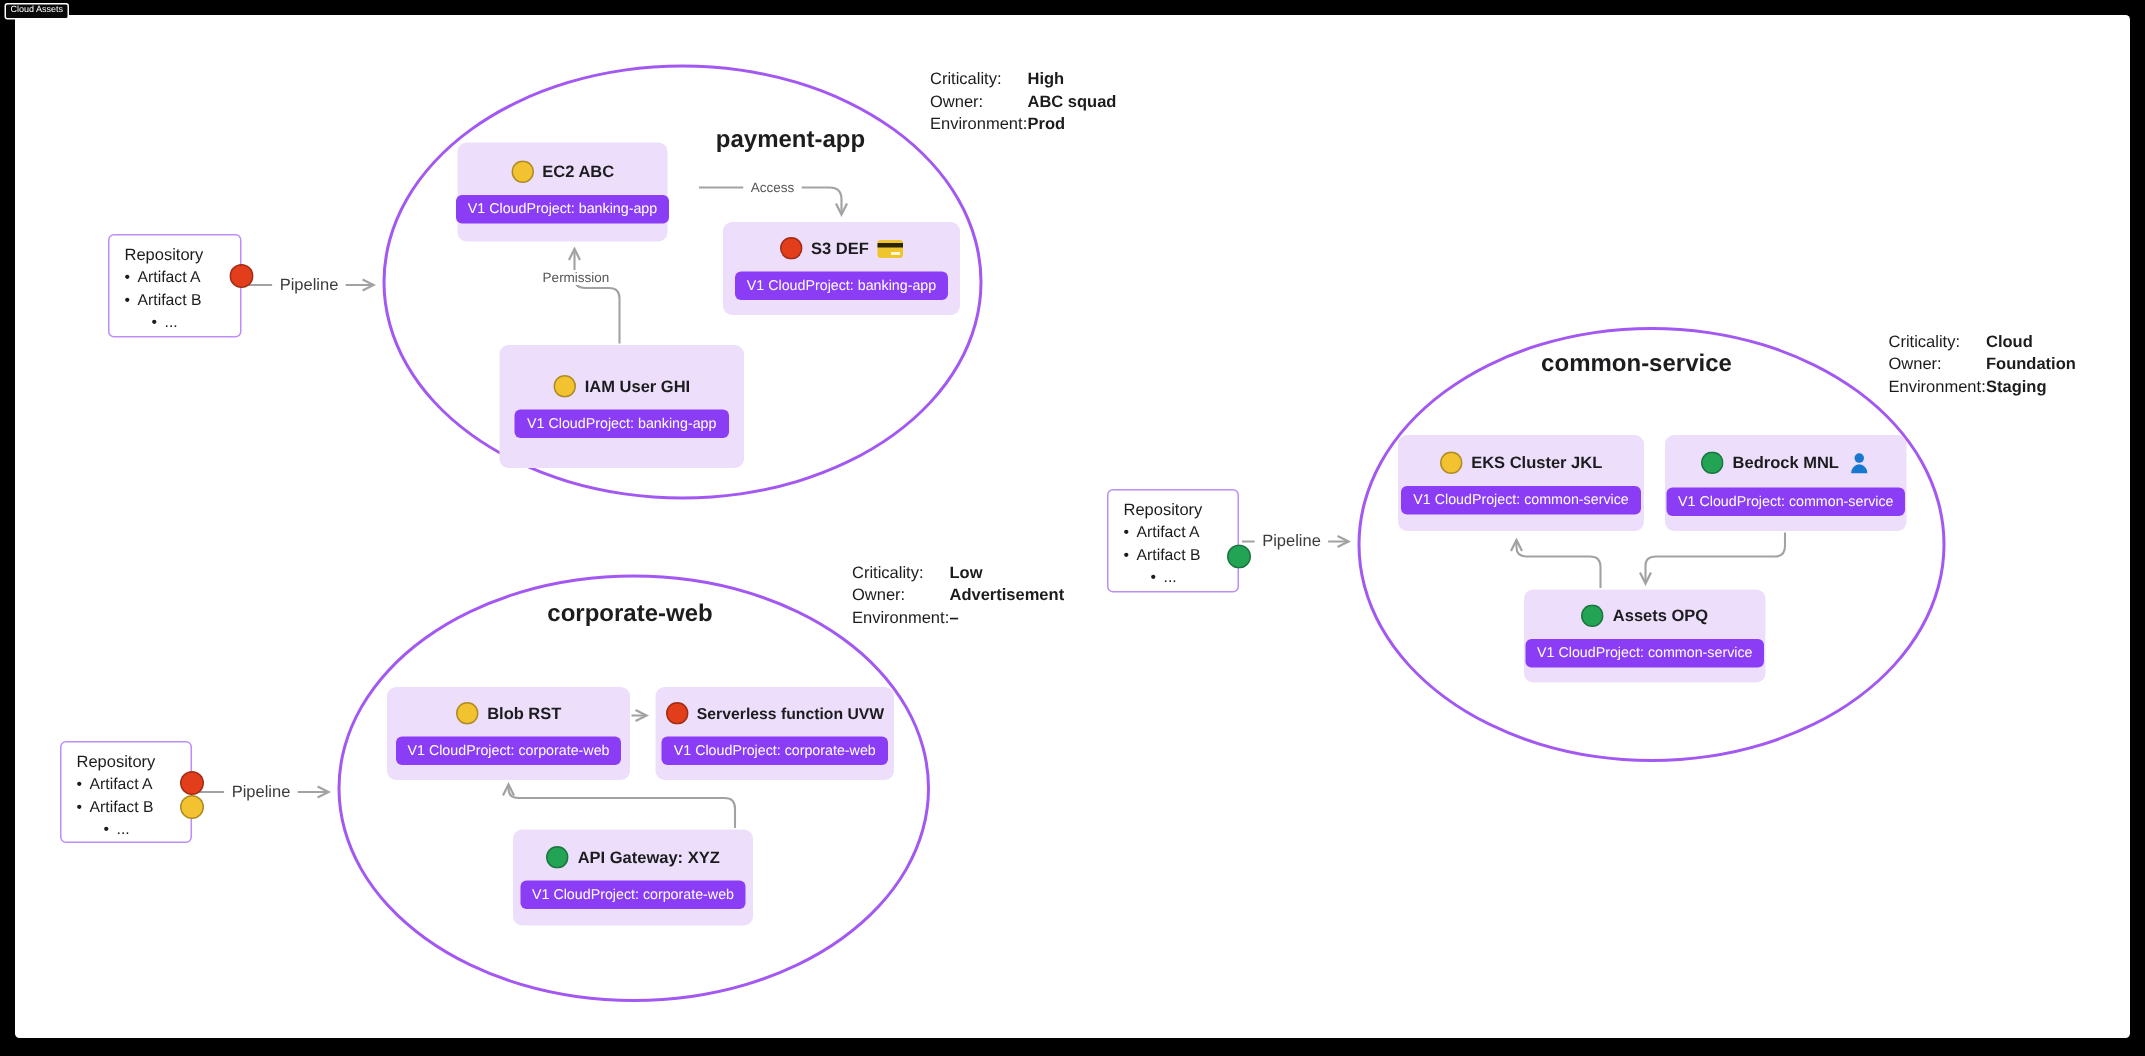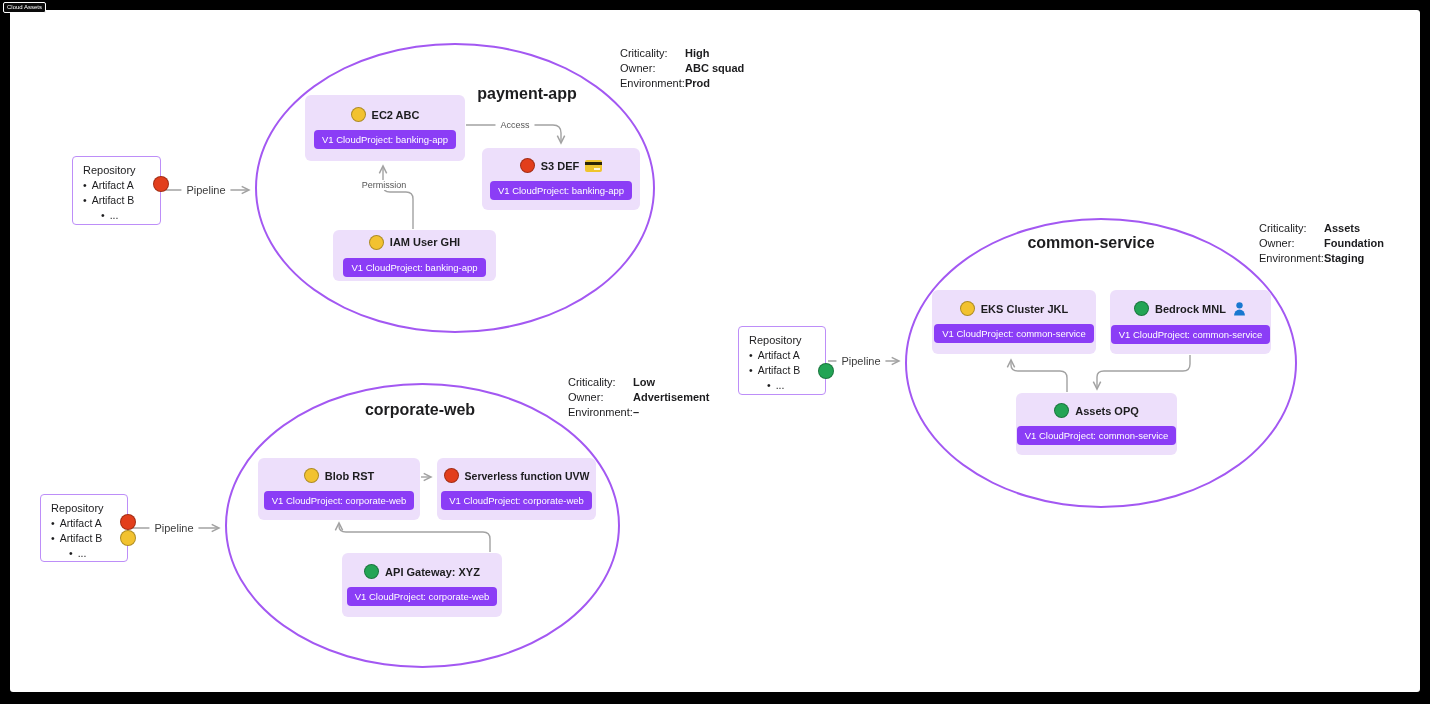--- a/index.html
+++ b/index.html
@@ -80,21 +80,21 @@
   <div class="meta" style="left:568px; top:376px;">
     <span>Criticality:</span>
     <span class="val">Low</span>
     <span>Owner:</span>
     <span class="val">Advertisement</span>
     <span>Environment:</span>
     <span class="val">–</span>
   </div>
   <div class="meta" style="left:1259px; top:222px;">
     <span>Criticality:</span>
-    <span class="val">Assets</span>
+    <span class="val">Cloud</span>
     <span>Owner:</span>
     <span class="val">Foundation</span>
     <span>Environment:</span>
     <span class="val">Staging</span>
   </div>
 
   <div class="repo" style="left:72px; top:156px; width:89px; height:69px;">
     <div class="repo-title">Repository</div>
     <div class="repo-item">Artifact A</div>
     <div class="repo-item">Artifact B</div>
@@ -116,36 +116,36 @@
     <div class="repo-item more">...</div>
     <span class="repo-dot" style="top: 36px; background: rgb(35, 164, 85);"></span>
   </div>
 
   <div class="edge-label" style="left:206px; top:190px;">Pipeline</div>
   <div class="edge-label" style="left:174px; top:528px;">Pipeline</div>
   <div class="edge-label" style="left:861px; top:361px;">Pipeline</div>
   <div class="edge-label small" style="left:515px; top:125px;">Access</div>
   <div class="edge-label small" style="left:384px; top:185px;">Permission</div>
 
-  <div class="node" style="left:305px; top:95px; width:160px; height:66px;text-align:right;">
+  <div class="node" style="left:305px; top:95px; width:140px; height:66px;text-align:right;">
     <div class="node-title">
       <span class="dot" style="background: rgb(242, 194, 48);"></span>
       <span>EC2 ABC</span>
     </div>
     <div class="badge" style="background: rgb(139, 61, 246);">V1 CloudProject: banking-app</div>
   </div>
   <div class="node" style="left:482px; top:148px; width:158px; height:62px;">
     <div class="node-title">
       <span class="dot" style="background: rgb(226, 62, 28);"></span>
       <span>S3 DEF</span>
       <span class="cc-icon"></span>
     </div>
     <div class="badge" style="background: rgb(139, 61, 246);">V1 CloudProject: banking-app</div>
   </div>
-  <div class="node" style="left:333px; top:230px; width:163px; height:51px;">
+  <div class="node" style="left:333px; top:230px; width:163px; height:82px;">
     <div class="node-title">
       <span class="dot" style="background: rgb(242, 194, 48);"></span>
       <span>IAM User GHI</span>
     </div>
     <div class="badge" style="background: rgb(139, 61, 246);">V1 CloudProject: banking-app</div>
   </div>
 
   <div class="node" style="left:258px; top:458px; width:162px; height:62px;">
     <div class="node-title">
       <span class="dot" style="background: rgb(242, 194, 48);"></span>

